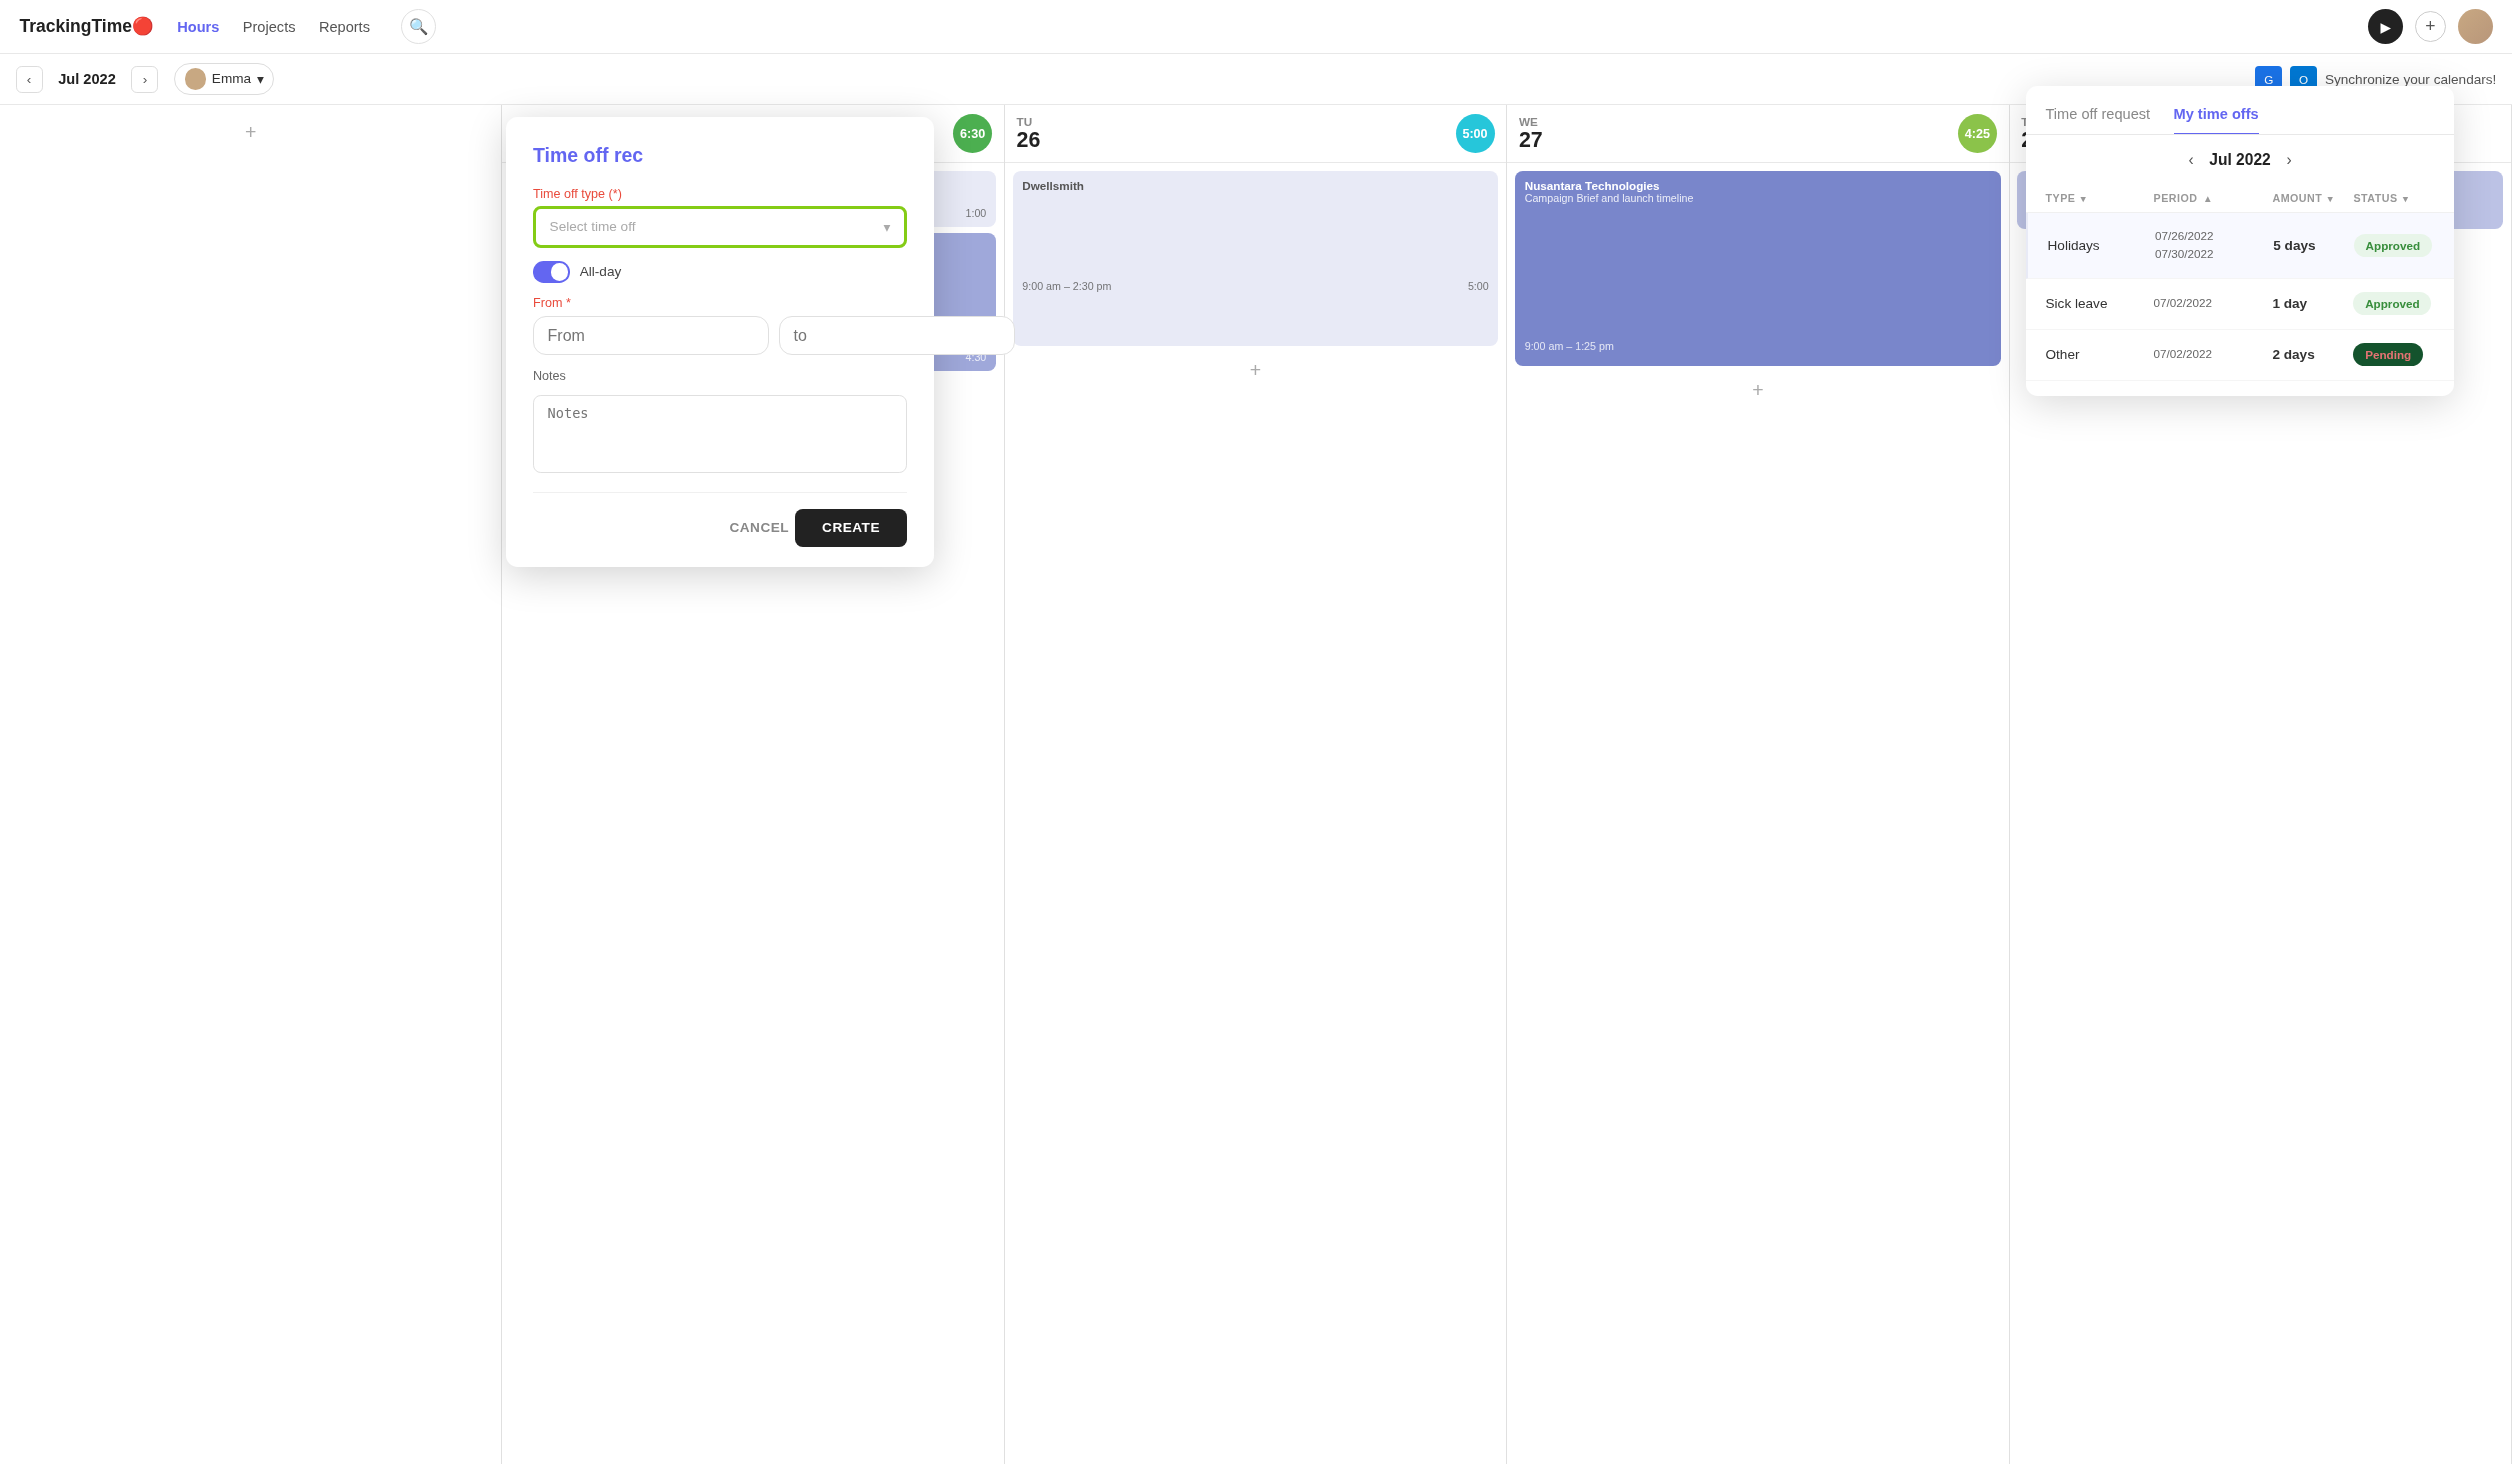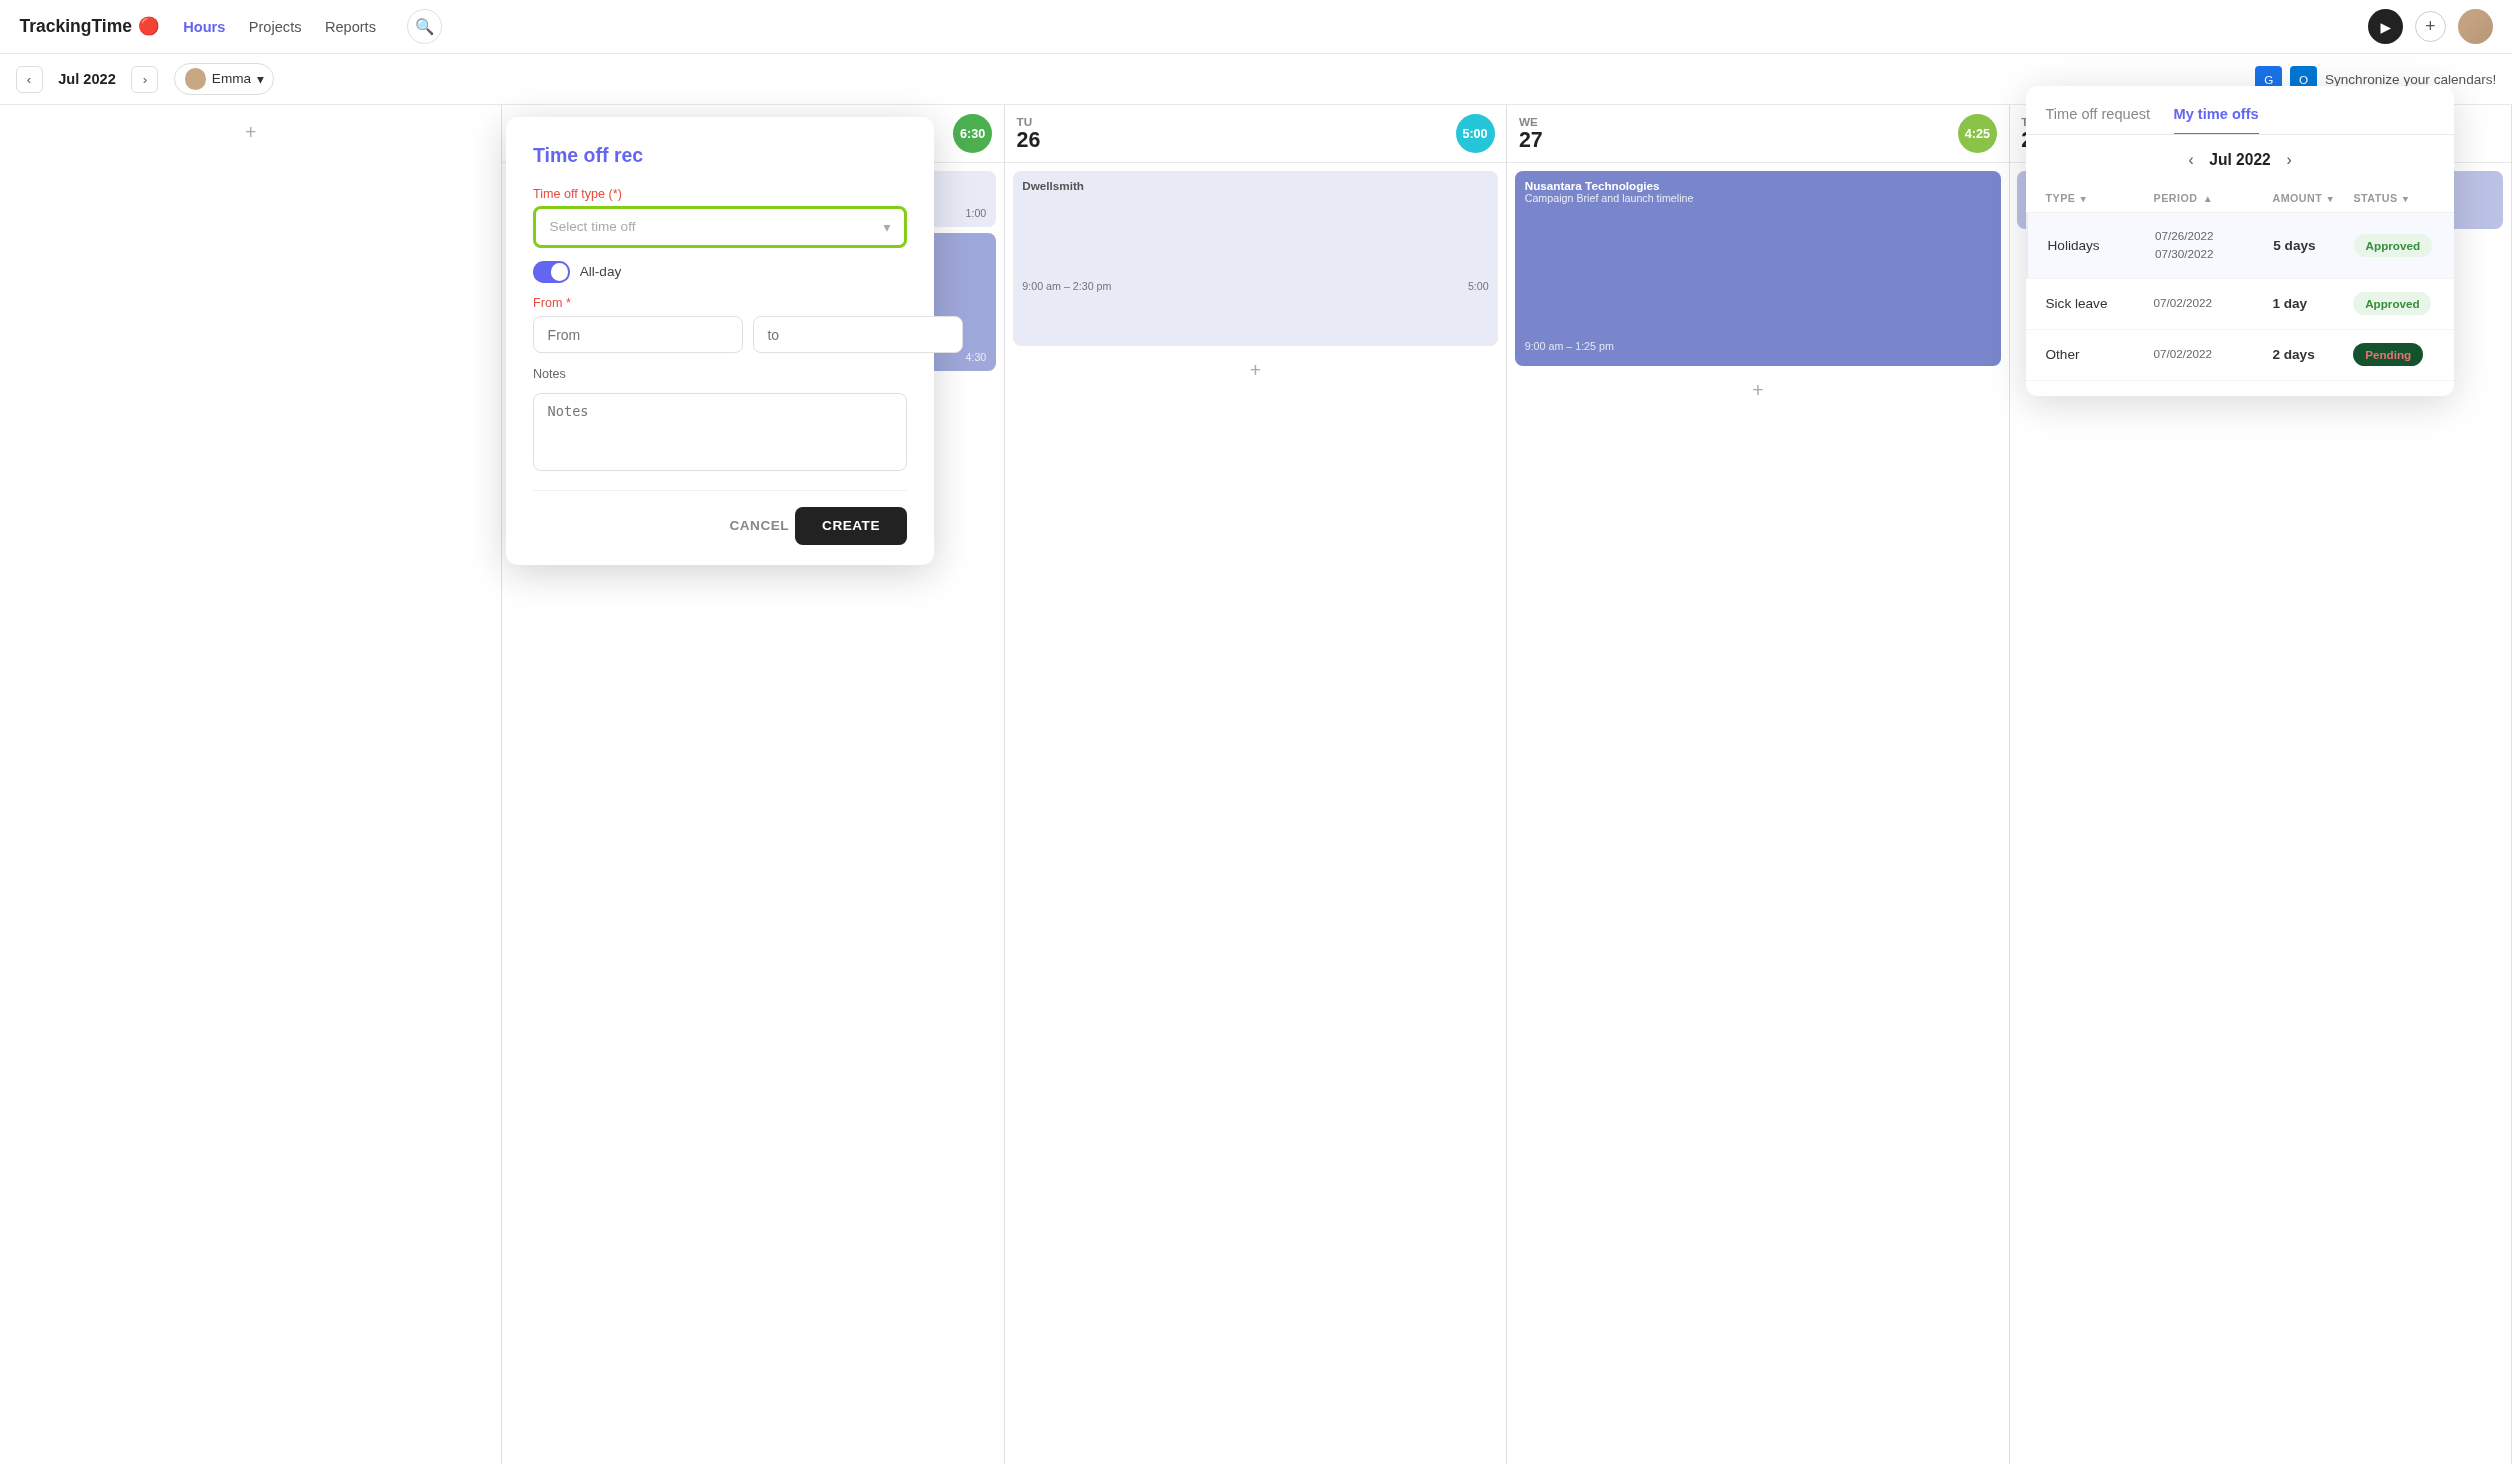--- a/index.html
+++ b/index.html
@@ -4,21 +4,21 @@
   <style>
     * { box-sizing: border-box; margin: 0; padding: 0; }
     body { font-family: -apple-system, BlinkMacSystemFont, 'Segoe UI', sans-serif; background: #f5f5f5; overflow: hidden; }
 
     
     .topnav {
       display: flex; align-items: center; height: 54px;
       background: #fff; border-bottom: 1px solid #e8e8e8;
       padding: 0 19.5px; gap: 23.4px;
     }
-    .logo { display: flex; align-items: center; gap: 6px; font-weight: 700; font-size: 17.5px; color: #222; }
+    .logo { display: flex; align-items: center; gap: 0; font-weight: 700; font-size: 17.5px; color: #222; }
     .nav-links { display: flex; gap: 23.4px; align-items: center; }
     .nav-link { font-size: 14.6px; color: #555; cursor: pointer; font-weight: 500; }
     .nav-link.active { color: #6366f1; font-weight: 600; }
     .search-btn { margin-left: 7.8px; background: none; border: 1px solid #e0e0e0; border-radius: 50%; width: 35px; height: 35px; cursor: pointer; display: flex; align-items: center; justify-content: center; color: #666; font-size: 15.6px; }
     .nav-right { margin-left: auto; display: flex; align-items: center; gap: 11.7px; }
     .play-btn { width: 35px; height: 35px; background: #222; border-radius: 50%; display: flex; align-items: center; justify-content: center; color: #fff; font-size: 13.6px; cursor: pointer; }
     .plus-btn { width: 31px; height: 31px; background: none; border: 1px solid #ccc; border-radius: 50%; display: flex; align-items: center; justify-content: center; cursor: pointer; font-size: 17.5px; color: #555; }
     .avatar { width: 35px; height: 35px; border-radius: 50%; background: #c8a882; overflow: hidden; display: flex; align-items: center; justify-content: center; }
 
     
@@ -80,22 +80,22 @@
       padding: 9.7px 13.6px; font-size: 13.6px; color: #aaa;
       cursor: pointer; background: #fff; appearance: none; outline: none;
       display: flex; align-items: center; justify-content: space-between;
     }
     .toggle-row { display: flex; align-items: center; gap: 9.7px; margin: 13.6px 0; }
     .toggle { width: 37px; height: 21.4px; background: #6366f1; border-radius: 10.7px; position: relative; cursor: pointer; }
     .toggle-knob { position: absolute; right: 1.9px; top: 1.9px; width: 17.5px; height: 17.5px; background: #fff; border-radius: 50%; }
     .toggle-label { font-size: 13.6px; color: #444; }
     .from-row { display: flex; gap: 9.7px; margin-top: 3.9px; }
     .date-input {
-      flex: 1; border: 1px solid #e0e0e0; border-radius: 8px;
-      padding: 9.7px 13.6px; font-size: 14px; color: #aaa; outline: none;
+      flex: 1; border: 1px solid #e0e0e0; border-radius: 13px;
+      padding: 9.7px 13.6px; font-size: 16px; color: #aaa; outline: none;
     }
     .notes-textarea {
       width: 100%; height: 78px; border: 1px solid #e0e0e0; border-radius: 7.8px;
       padding: 9.7px 13.6px; font-size: 13.6px; color: #aaa; resize: none; outline: none;
       margin-top: 5.8px;
     }
     .form-divider { border: none; border-top: 1px solid #f0f0f0; margin: 15.6px 0; }
     .panel-actions { display: flex; align-items: center; justify-content: flex-end; gap: 6px; }
     .cancel-btn { background: none; border: none; font-size: 13.6px; font-weight: 600; color: #888; cursor: pointer; letter-spacing: 0.5px; }
     .create-btn { background: #222; color: #fff; border: none; border-radius: 7.8px; padding: 11.7px 27px; font-size: 13.6px; font-weight: 700; cursor: pointer; letter-spacing: 0.5px; }

